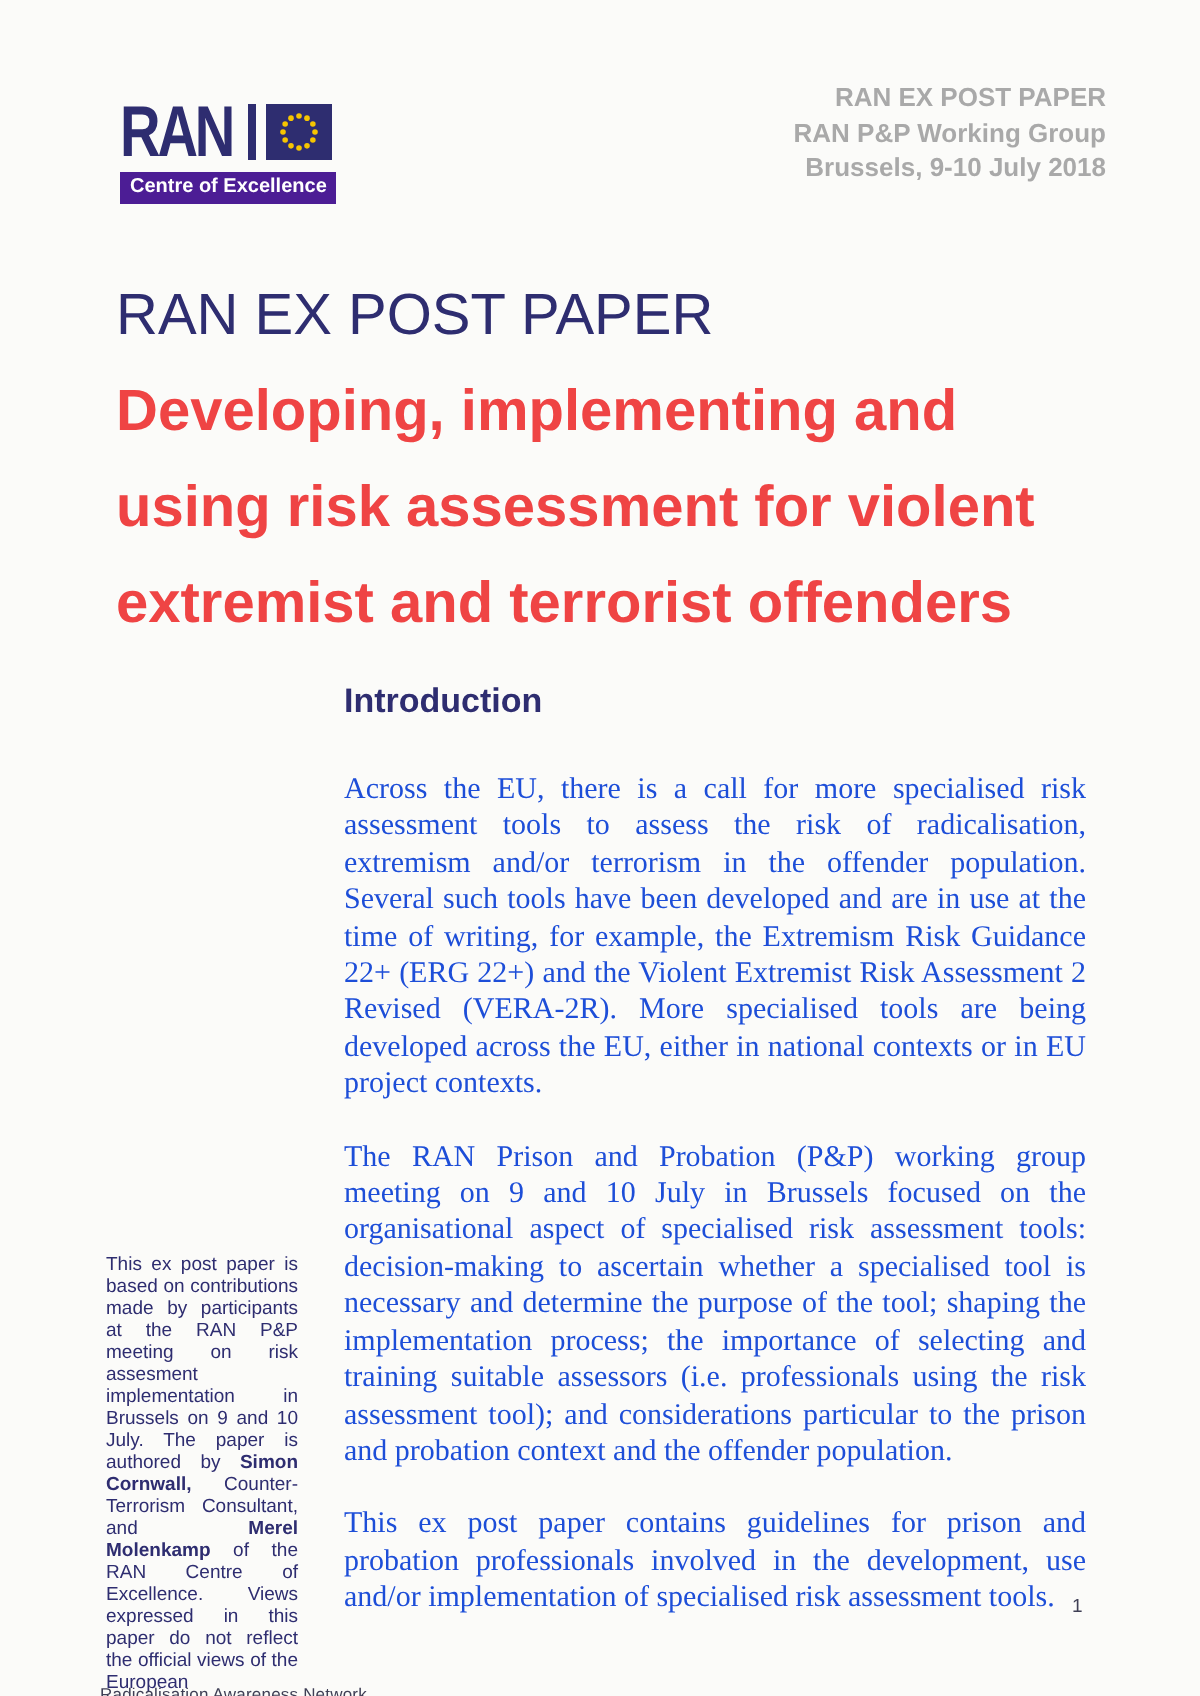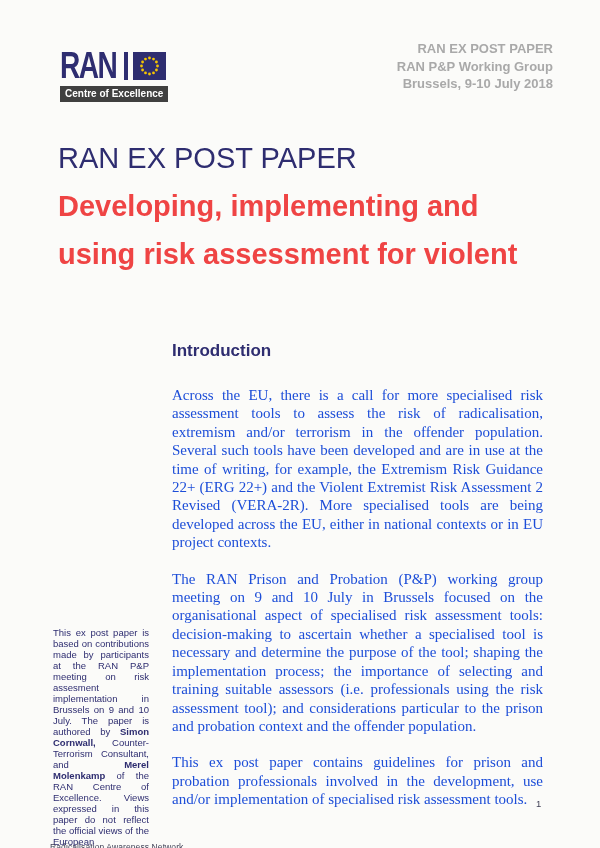--- a/index.html
+++ b/index.html
@@ -21,21 +21,21 @@
   .logo-row { display: flex; align-items: flex-end; height: 28px; }
   .logo-wordmark {
     font-size: 36px; font-weight: 700; color: #2e2d70;
     letter-spacing: -2px; line-height: 28px;
     transform: scaleX(0.78); transform-origin: left center;
     width: 64px; white-space: nowrap;
   }
   .logo-bar { width: 4px; height: 28px; background: #2e2d70; margin-right: 5px; }
   .logo-flag { width: 33px; height: 28px; background: #2e2d70; display: block; }
   .logo-banner {
-    margin-top: 6px; background: #404040; color: #ffffff;
+    margin-top: 6px; background: #4c1d95; color: #ffffff;
     font-size: 10px; font-weight: 700; letter-spacing: 0px;
     padding: 2px 5px 3px 5px; width: fit-content; white-space: nowrap; text-align: right;
   }
 
   .header-meta {
     position: absolute; right: 47px; top: 40px;
     text-align: right; color: #a9a9a9;
     font-size: 13px; font-weight: 700; line-height: 17.5px;
     white-space: nowrap;
   }
@@ -115,20 +115,21 @@
   <div class="header-meta">
     <div>RAN EX POST PAPER</div>
     <div>RAN P&amp;P Working Group</div>
     <div>Brussels, 9-10 July 2018</div>
   </div>
 
   <div class="title-block">
     <div class="title-kicker">RAN EX POST PAPER</div>
     <div class="title-line">Developing, implementing and</div>
     <div class="title-line">using risk assessment for violent</div>
+    <div class="title-line">extremist and terrorist offenders</div>
   </div>
 
   <div class="main-col">
     <div class="section-heading">Introduction</div>
     <p class="para">Across the EU, there is a call for more specialised risk assessment tools to assess the risk of radicalisation, extremism and/or terrorism in the offender population. Several such tools have been developed and are in use at the time of writing, for example, the Extremism Risk Guidance 22+ (ERG 22+) and the Violent Extremist Risk Assessment 2 Revised (VERA-2R). More specialised tools are being developed across the EU, either in national contexts or in EU project contexts.</p>
     <p class="para">The RAN Prison and Probation (P&amp;P) working group meeting on 9 and 10 July in Brussels focused on the organisational aspect of specialised risk assessment tools: decision-making to ascertain whether a specialised tool is necessary and determine the purpose of the tool; shaping the implementation process; the importance of selecting and training suitable assessors (i.e. professionals using the risk assessment tool); and considerations particular to the prison and probation context and the offender population.</p>
     <p class="para">This ex post paper contains guidelines for prison and probation professionals involved in the development, use and/or implementation of specialised risk assessment tools.</p>
   </div>
 
   <div class="side-note"><span>This ex post paper is based on contributions made by participants at the RAN P&amp;P meeting on risk assesment implementation in Brussels on 9 and 10 July. The paper is authored by </span><span class="bold">Simon Cornwall,</span><span> Counter-Terrorism Consultant, and </span><span class="bold">Merel Molenkamp</span><span> of the RAN Centre of Excellence. Views expressed in this paper do not reflect the official views of the European Commission or Member States.</span></div>

